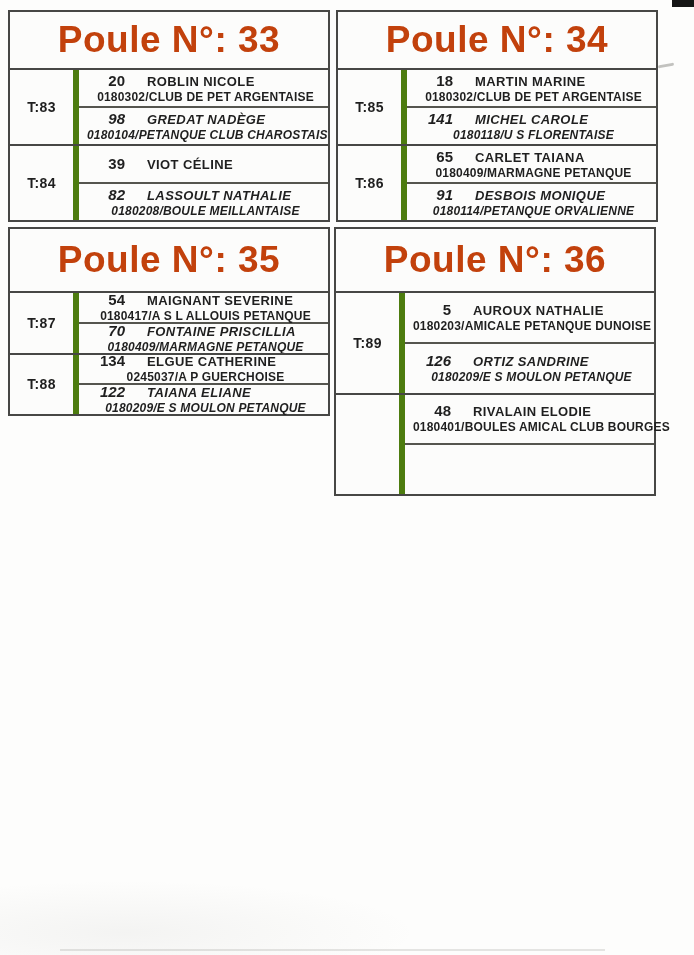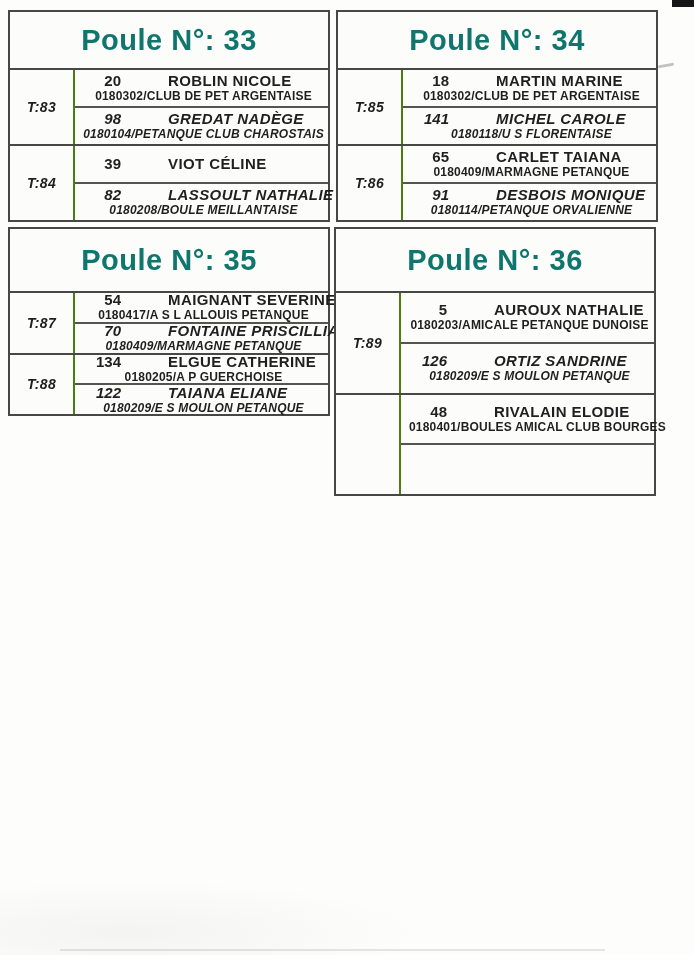--- a/index.html
+++ b/index.html
@@ -39,44 +39,43 @@
   .pos-34 { left: 336px; top: 10px;  height: 212px; }
   .pos-35 { left: 8px;   top: 227px; height: 189px; justify-content: space-between; }
   .pos-36 { left: 334px; top: 227px; height: 269px; }
 
   .pool-title {
     flex: none;
     height: 56px;
     display: flex;
     align-items: center;
     justify-content: center;
-    font-size: 29px;
+    font-size: 37px;
     font-weight: bold;
     letter-spacing: 0.5px;
-    color: #0f766e;
+    color: #c2410c;
   }
   .pos-35 .pool-title, .pos-36 .pool-title { height: 62px; }
 
   .team-row {
     flex: 1 1 0;
     display: flex;
     border-top: 2px solid #474745;
     min-height: 0;
   }
   .terrain-cell {
     flex: none;
     width: 63px;
-    border-right: 2px solid #4d7c0f;
+    border-right: 6px solid #4d7c0f;
     display: flex;
     align-items: center;
     justify-content: center;
     font-size: 14px;
     font-weight: bold;
     letter-spacing: 0.3px;
-    font-style: italic;
   }
   .players-cell {
     flex: 1 1 auto;
     display: flex;
     flex-direction: column;
     min-width: 0;
   }
   .player-slot {
     flex: 1 1 0;
     display: flex;
@@ -95,22 +94,22 @@
     gap: 20px;
   }
   .player-number {
     flex: none;
     width: 38px;
     text-align: right;
     font-size: 15px;
     font-weight: bold;
   }
   .player-name {
-    margin-left: 27px;
-    font-size: 15px;
+    margin-left: 2px;
+    font-size: 13px;
     font-weight: bold;
     letter-spacing: 0.4px;
     white-space: nowrap;
   }
   .player-club {
     text-align: center;
     font-size: 12px;
     font-weight: bold;
     letter-spacing: 0.2px;
     line-height: 13px;
@@ -253,21 +252,21 @@
       </div>
     </div>
     <div class="team-row">
       <div class="terrain-cell">T:88</div>
       <div class="players-cell">
         <div class="player-slot first">
           <div class="player-line">
             <span class="player-number">134</span>
             <span class="player-name">ELGUE CATHERINE</span>
           </div>
-          <div class="player-club">0180205/A P GUERCHOISE</div>
+          <div class="player-club">0245037/A P GUERCHOISE</div>
         </div>
         <div class="player-slot ital">
           <div class="player-line">
             <span class="player-number">122</span>
             <span class="player-name">TAIANA ELIANE</span>
           </div>
           <div class="player-club">0180209/E S MOULON PETANQUE</div>
         </div>
       </div>
     </div>

